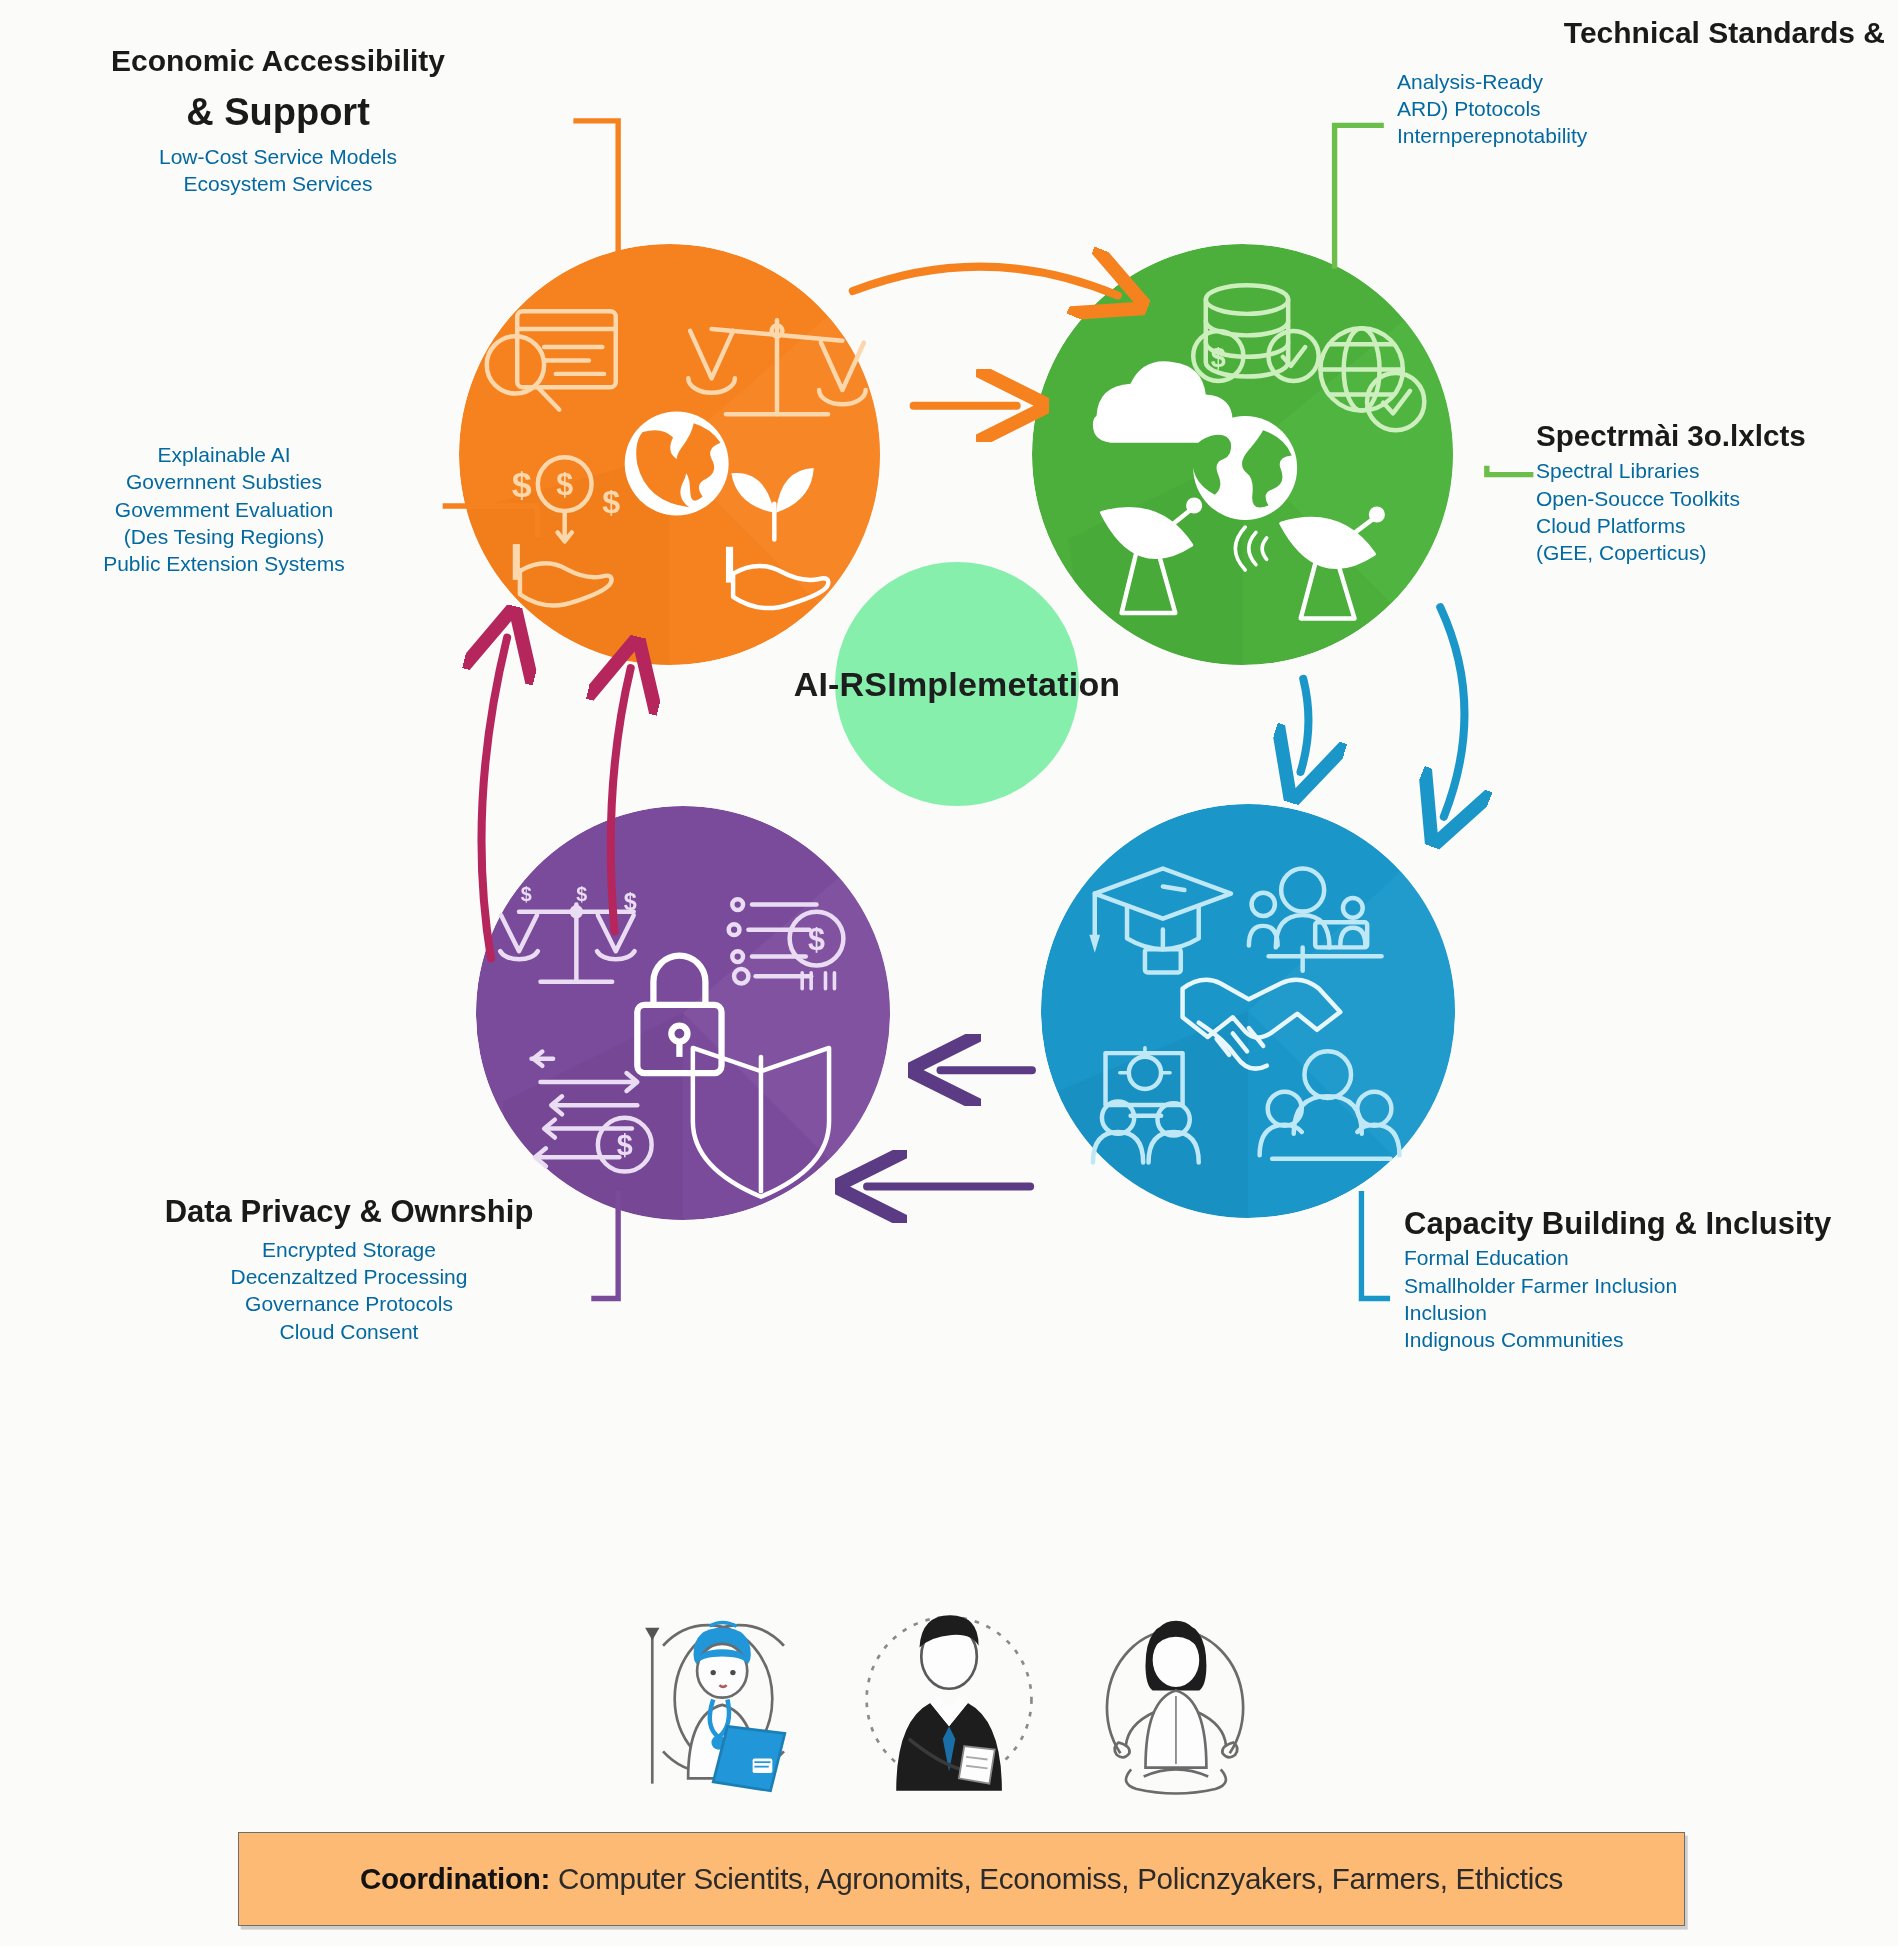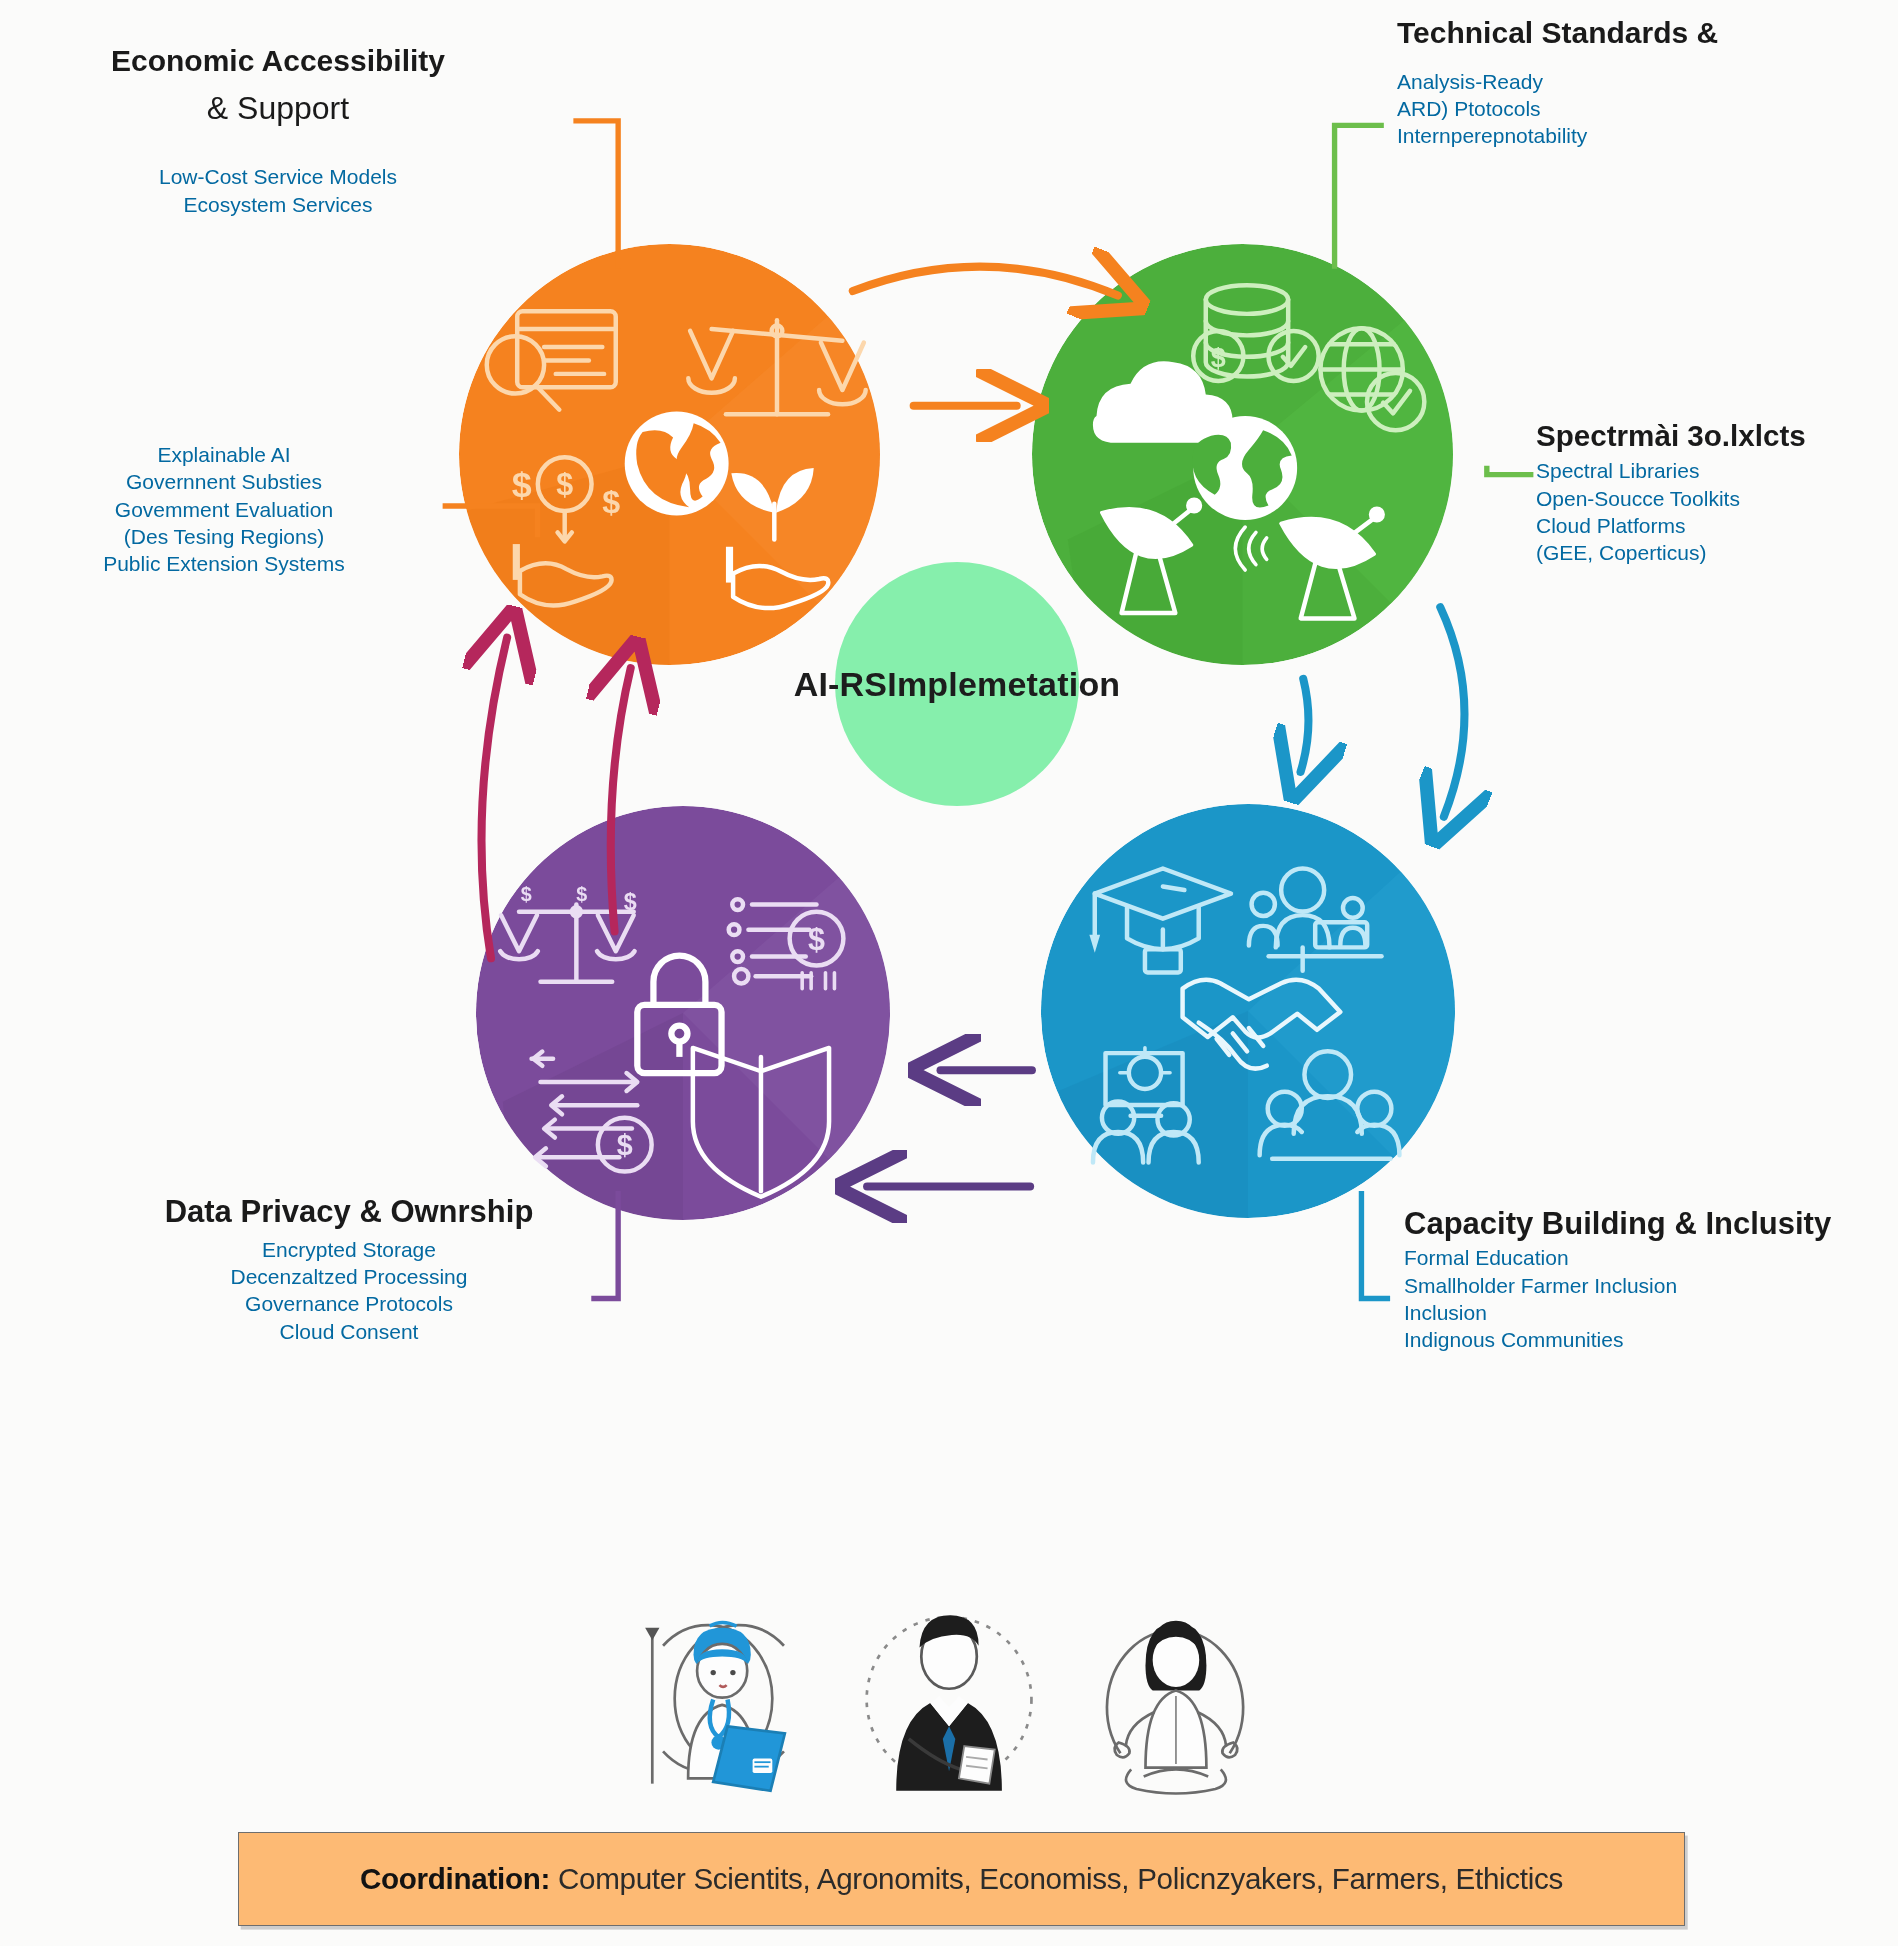--- a/index.html
+++ b/index.html
@@ -37,24 +37,24 @@
     letter-spacing:0.2px;white-space:nowrap;
   }
 
   
   .txtblock{position:absolute;line-height:1.30;}
   .txtblock .ttl{font-weight:700;color:#1a1a1a;font-size:31px;display:block;margin-bottom:7.2px;}
   .txtblock .itm{display:block;font-size:21px;color:#0369a1;}
 
   #label-economic{left:27px;top:41px;width:502px;text-align:center;}
   #label-economic .ttl{font-size:30px;line-height:1.32;}
-  #label-economic .ttl-2{font-weight:400;color:#1a1a1a;font-size:32px;display:block;margin-bottom:34px;}
+  #label-economic .ttl-2{font-weight:700;color:#1a1a1a;font-size:38px;display:block;margin-bottom:6px;}
 
   #label-technical{left:1397px;top:12.5px;width:488px;}
-  #label-technical .ttl{font-size:30px;text-align:left;margin-bottom:16px;}
+  #label-technical .ttl{font-size:30px;text-align:right;margin-bottom:16px;}
   #label-technical .itm{text-align:left;}
 
   #label-explainable{left:9px;top:441px;width:430px;text-align:center;}
   #label-spectral{left:1536px;top:417px;width:358px;text-align:left;}
   #label-spectral .ttl{font-size:29.6px;margin-bottom:1.8px;}
 
   #label-privacy{left:116px;top:1192px;width:466px;text-align:center;}
   #label-privacy .ttl{margin-bottom:3.6px;}
 
   #label-capacity{left:1404px;top:1204px;width:494px;text-align:left;}

